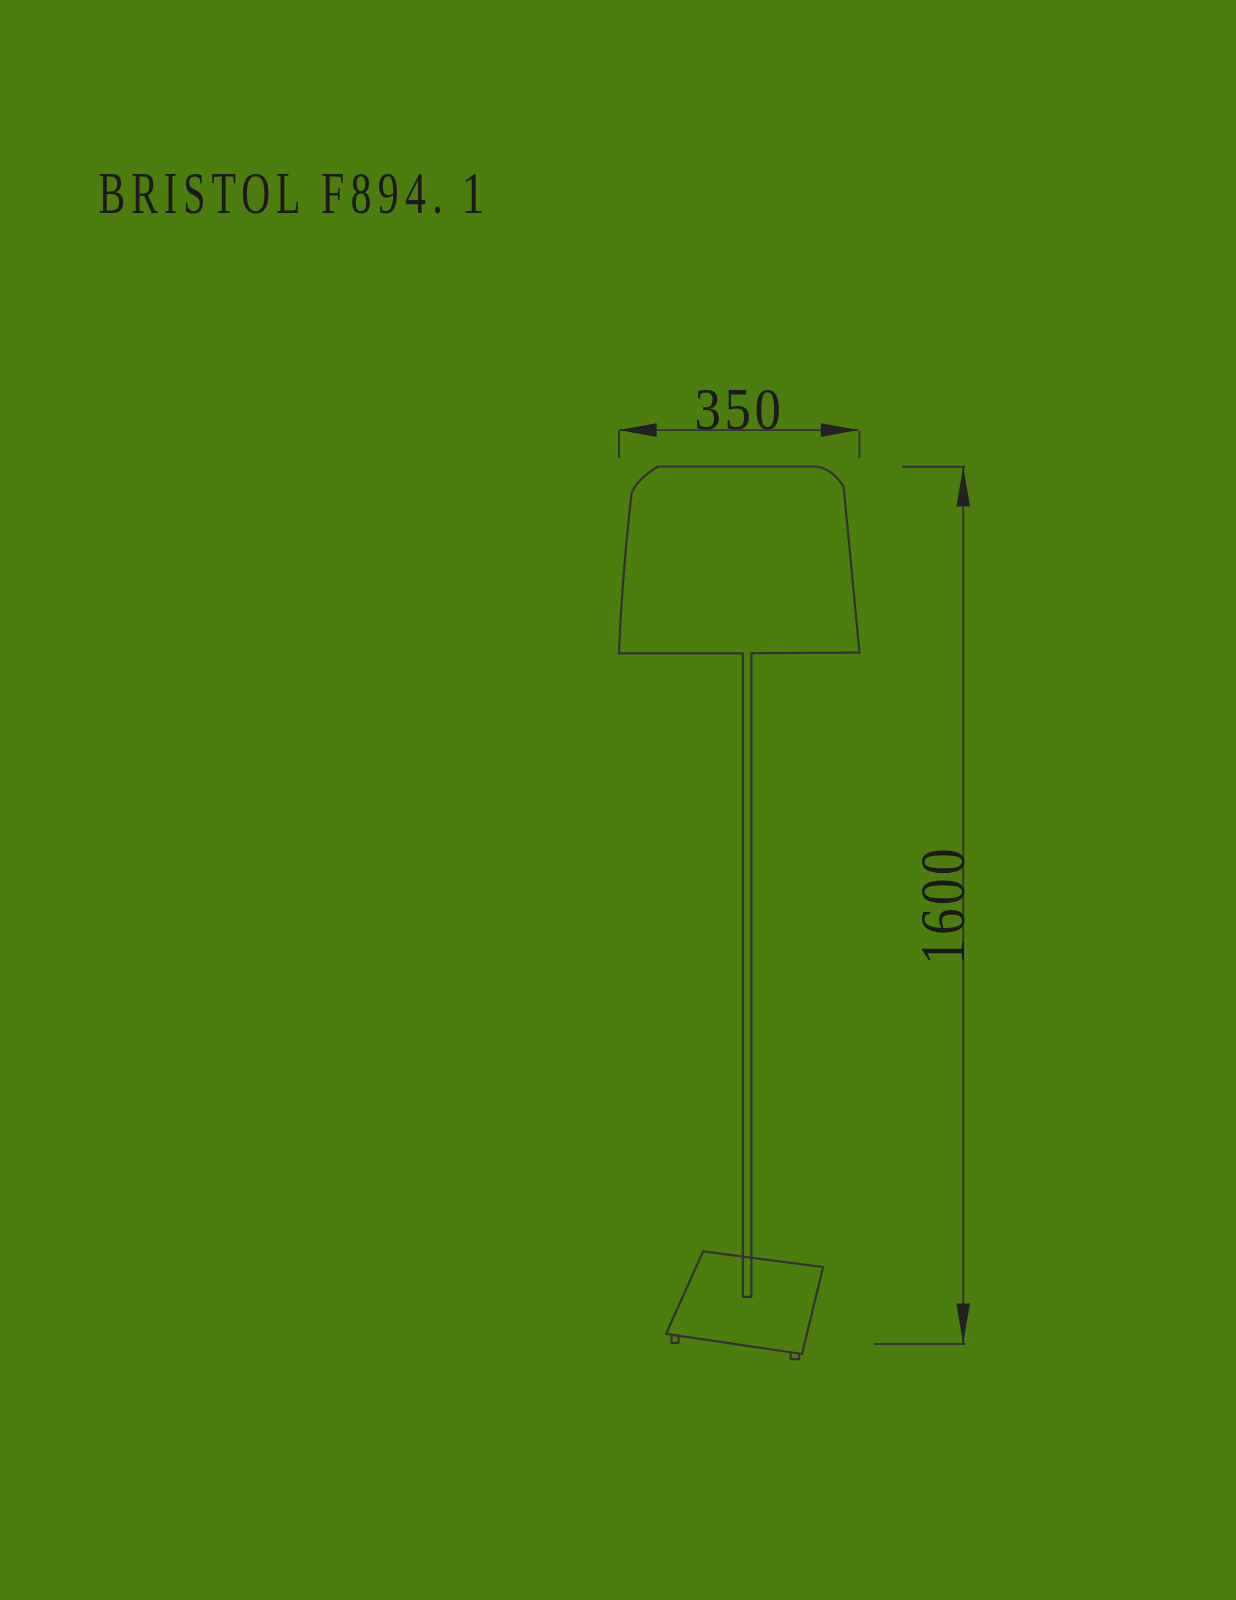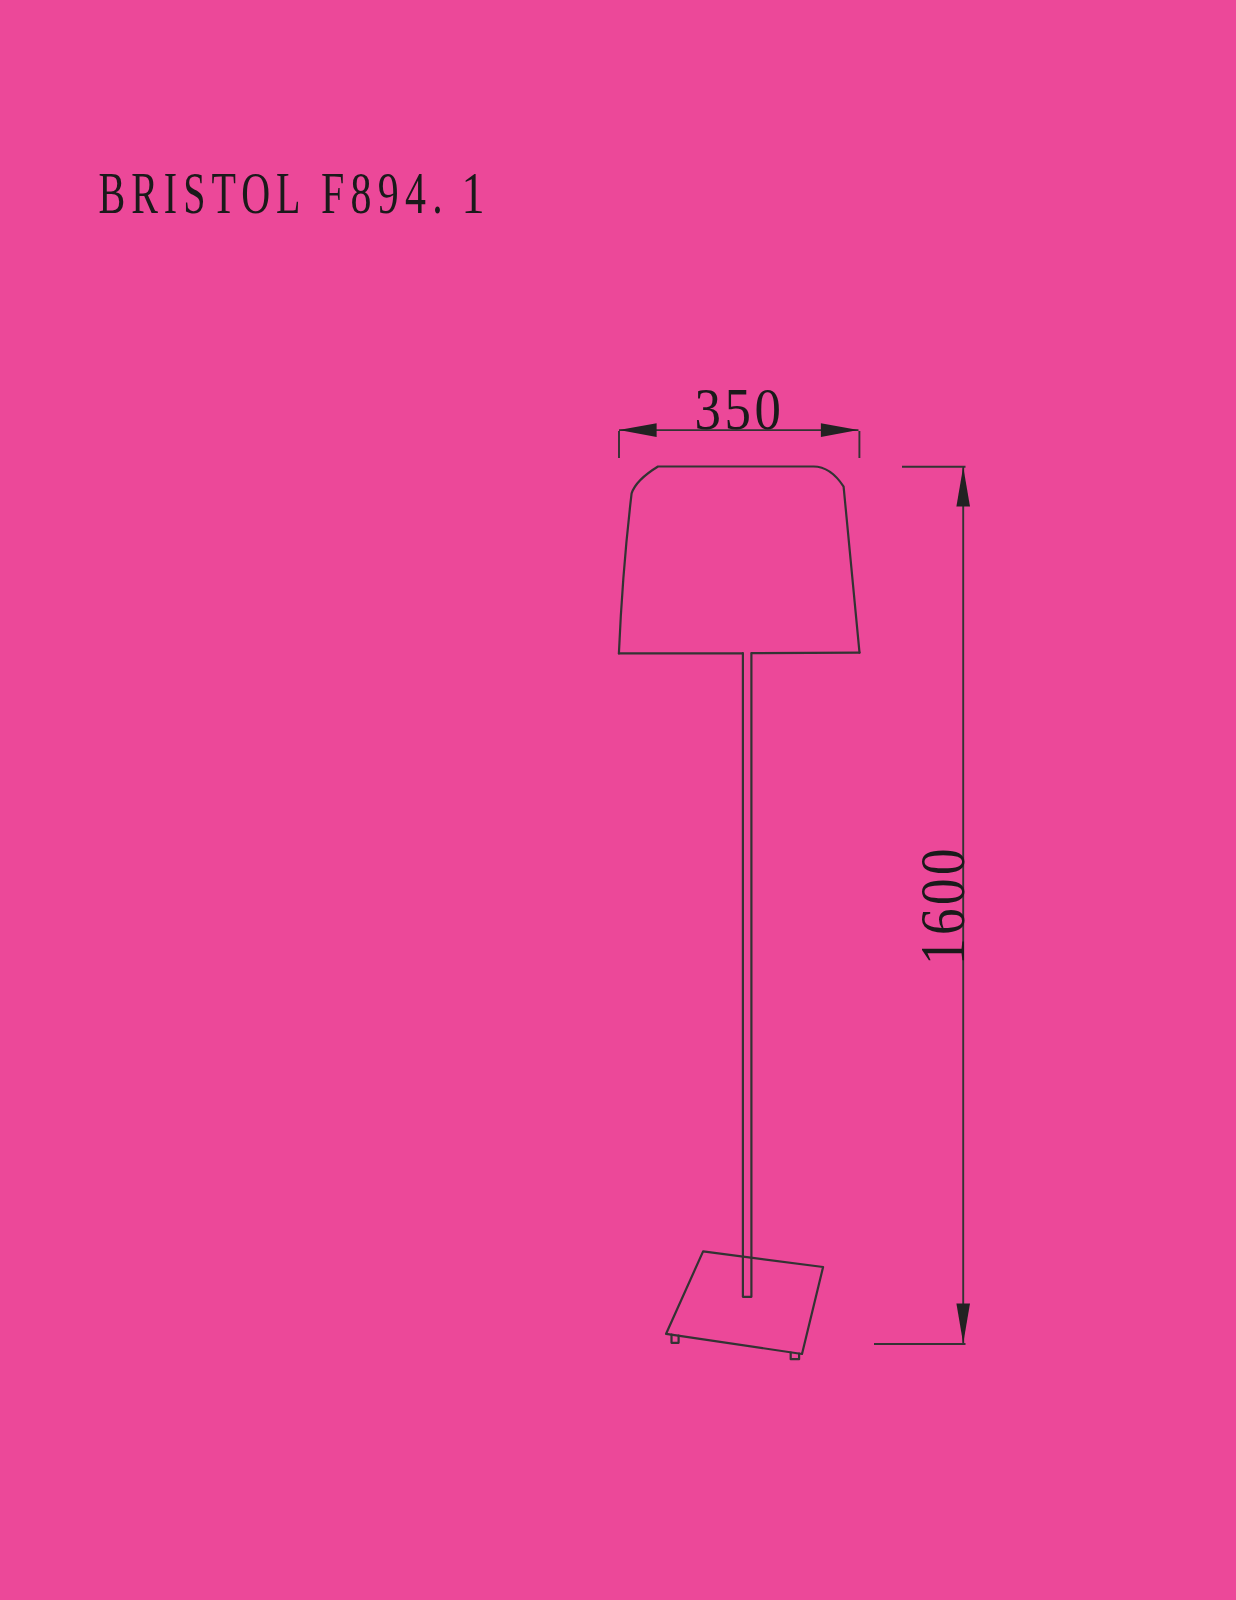--- a/index.html
+++ b/index.html
@@ -1,16 +1,16 @@
 <!DOCTYPE html>
 <html><head>
 <meta charset="utf-8">
 <style>
 html,body{margin:0;padding:0;background:#ffffff;}
-.page{position:relative;width:1236px;height:1600px;background:#ec4899;overflow:hidden;}
+.page{position:relative;width:1236px;height:1600px;background:#4d7c0f;overflow:hidden;}
 svg{position:absolute;left:0;top:0;font-family:"Liberation Serif",serif;filter:blur(0.4px);}
 </style>
 </head>
 <body>
 <div class="page">
 <svg width="1236" height="1600" viewBox="0 0 1236 1600">
 <g fill="none" stroke="#333333" stroke-width="2.2" stroke-linecap="round" stroke-linejoin="round">
 
 <path d="M618.9 653.4 Q622.5 570 631.6 493.4 Q636 480 658 466.5 L813.5 466.5 Q830.5 466.5 843.6 486.6 L859.5 652.6"></path>
 

